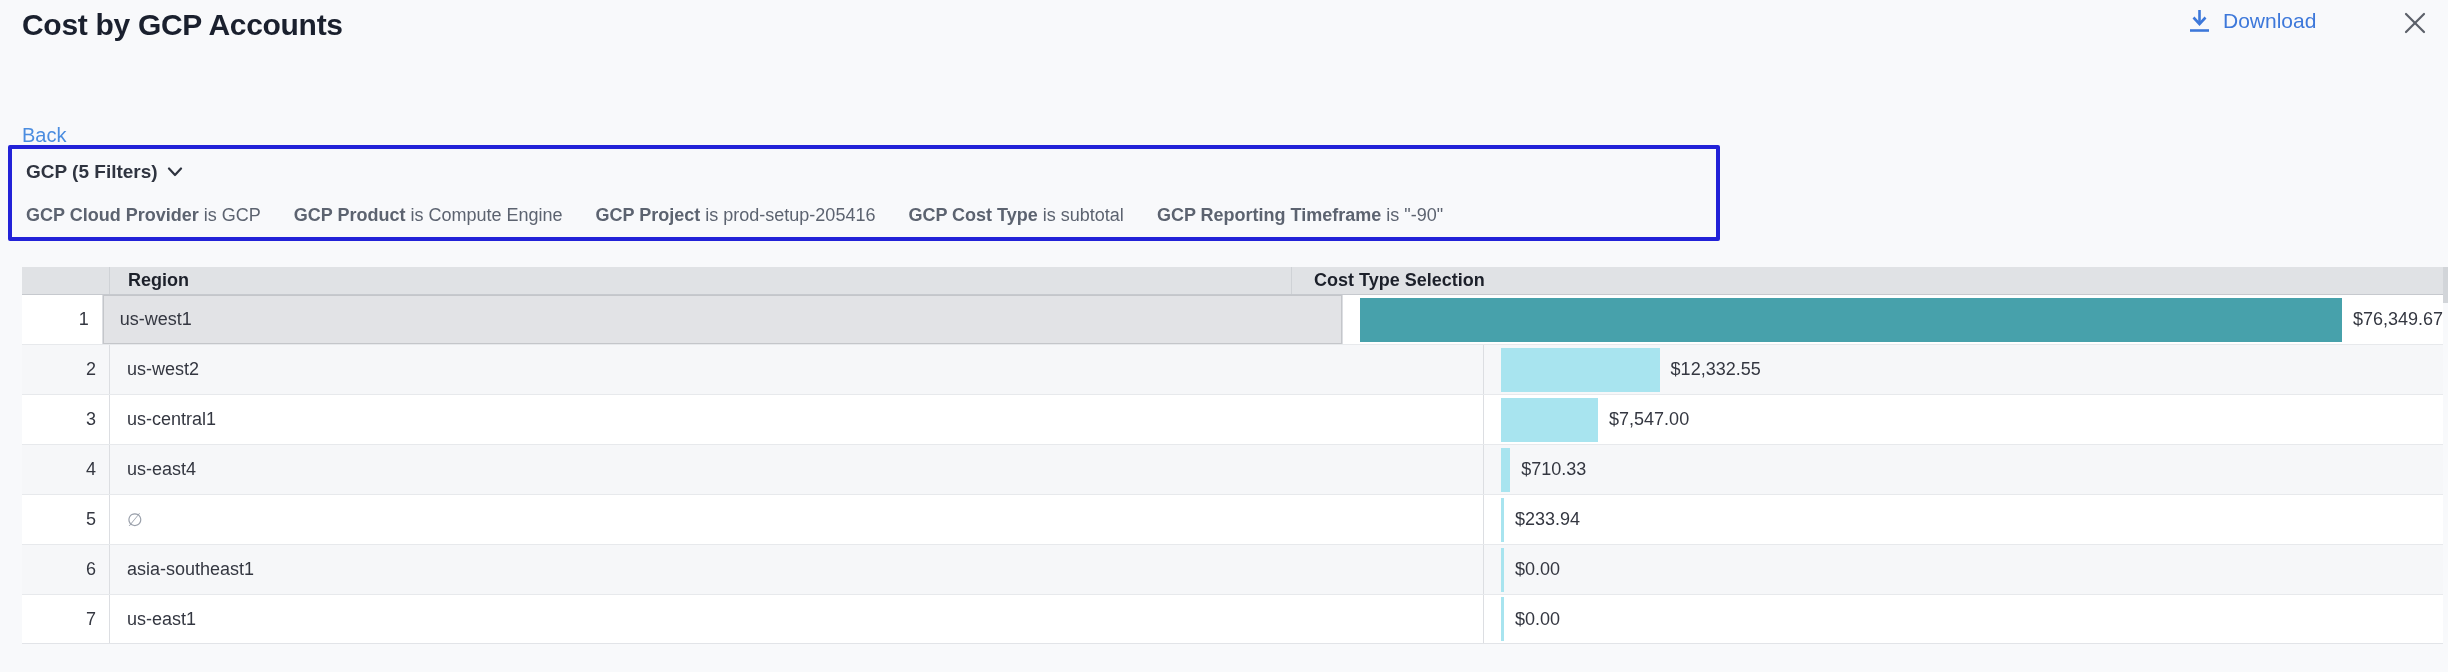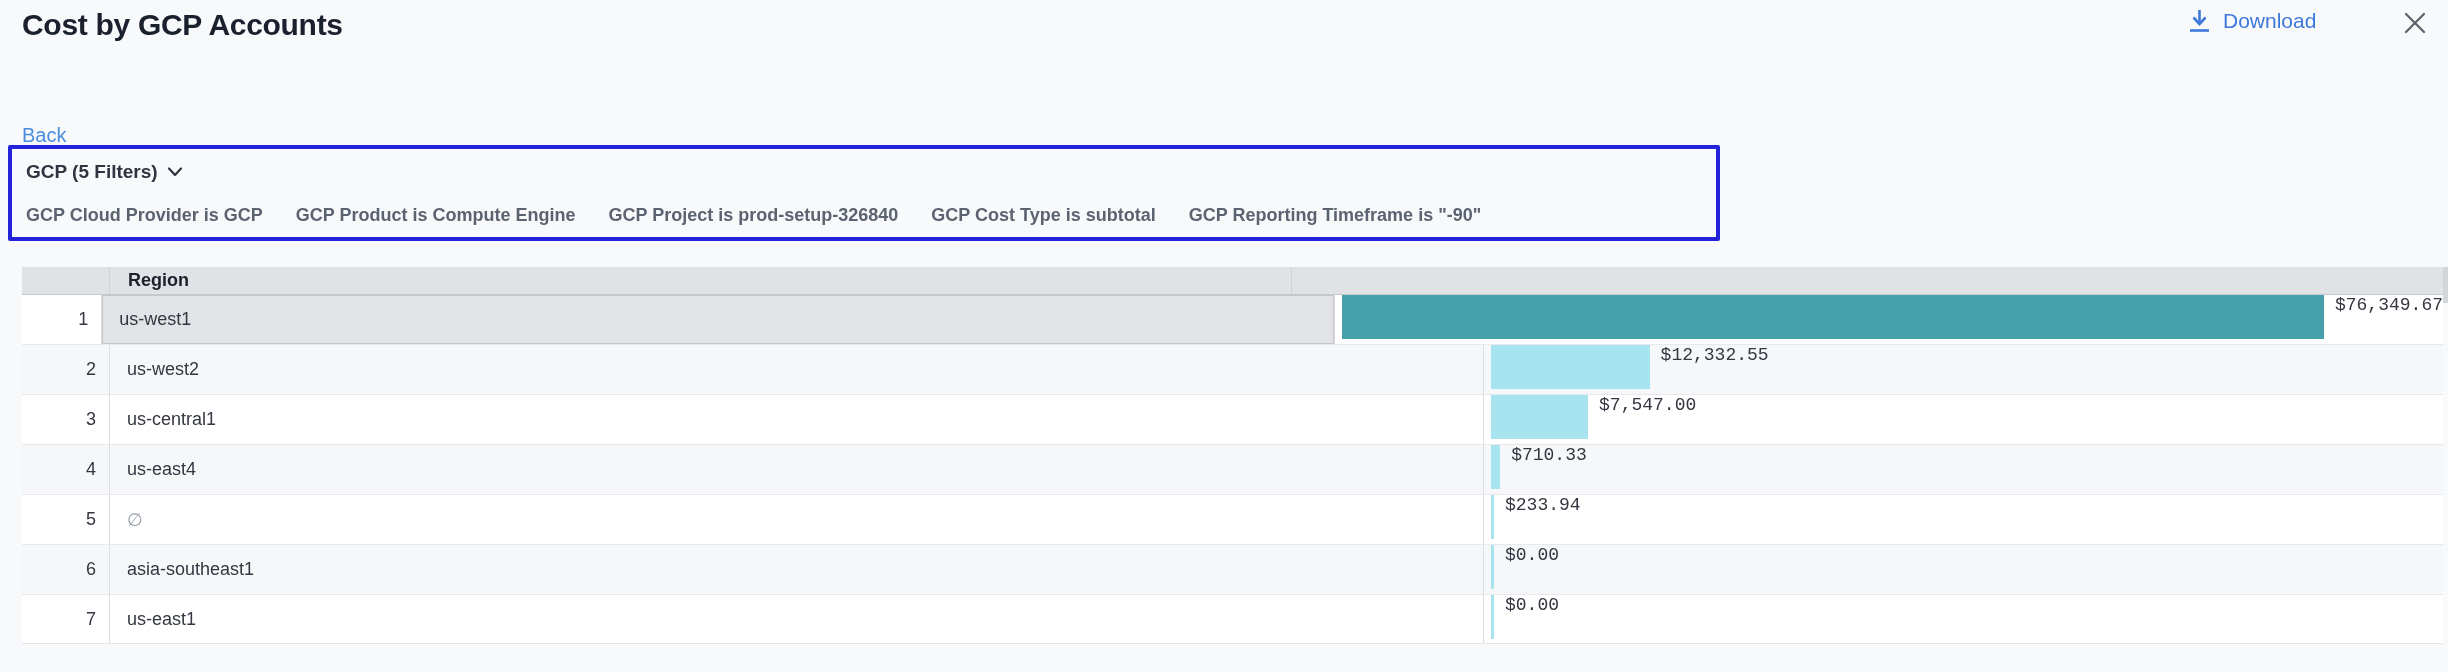--- a/index.html
+++ b/index.html
@@ -42,21 +42,21 @@
     position:absolute; left:14px; top:12px;
     display:flex; align-items:center; gap:9px; cursor:pointer;
     font-size:19px; font-weight:600; color:#2f3440;
   }
   .filter-items {
     position:absolute; left:14px; top:56px;
     display:flex; gap:33px; white-space:nowrap;
     font-size:18px; color:#5c6370;
   }
   .filter-item .fname { font-weight:700; }
-  .filter-item .fop, .filter-item .fval { font-weight:700; }
+  .filter-item .fop, .filter-item .fval { font-weight:400; }
   
   .grid {
     position:absolute; left:22px; top:267px; width:2421px;
     background:#ffffff;
   }
   .grid-header {
     display:flex; height:28px; background:#e0e2e5;
     border-bottom:1px solid #c6c9ce; position:relative;
   }
   .grid-header .h-num { width:88px; border-right:1px solid #cfd2d6; }
@@ -88,23 +88,22 @@
     width:1374px; display:flex; align-items:center; padding-left:17px;
     font-size:18px; color:#343741; border-right:1px solid #dcdee2;
     cursor:pointer; position:relative;
   }
   .c-region.focused {
     background:#e2e3e6;
     box-shadow: inset 0 0 0 1px #c4c6ca;
   }
   .c-region .null-val { color:#9aa0ab; }
   .c-cost {
-    flex:1; display:flex; align-items:flex-start; padding-left:7px;
+    flex:1; display:flex; align-items:center; padding-left:17px;
     cursor:pointer;
-    font-family:Liberation Mono, monospace;
   }
   .bar {
     height:44px; background:var(--bar-secondary); flex:none;
   }
   .bar.primary { background:var(--bar-primary); }
   .bar-label { margin-left:11px; font-size:18px; color:#343741; white-space:nowrap; }
   
   .icon-svg { display:block; }
 </style>
 </head>
@@ -154,39 +153,40 @@
       <span class="fval">GCP</span>
     </span>
     <span class="filter-item">
       <span class="fname">GCP Product</span>
       <span class="fop">is</span>
       <span class="fval">Compute Engine</span>
     </span>
     <span class="filter-item">
       <span class="fname">GCP Project</span>
       <span class="fop">is</span>
-      <span class="fval">prod-setup-326840</span>
+      <span class="fval">prod-setup-205416</span>
     </span>
     <span class="filter-item">
       <span class="fname">GCP Cost Type</span>
       <span class="fop">is</span>
       <span class="fval">subtotal</span>
     </span>
     <span class="filter-item">
       <span class="fname">GCP Reporting Timeframe</span>
       <span class="fop">is</span>
       <span class="fval">"-90"</span>
     </span>
   </div>
 </div>
 
 <div class="grid">
   <div class="grid-header">
     <div class="h-num"></div>
     <div class="h-region">Region</div>
+    <div class="h-cost">Cost Type Selection</div>
     <div class="scroll-notch"></div>
   </div>
 
   <div class="grid-row">
     <div class="c-num">1</div>
     <div class="c-region focused">us-west1</div>
     <div class="c-cost">
       <div class="bar primary" style="width: 982px;"></div>
       <span class="bar-label">$76,349.67</span>
     </div>

